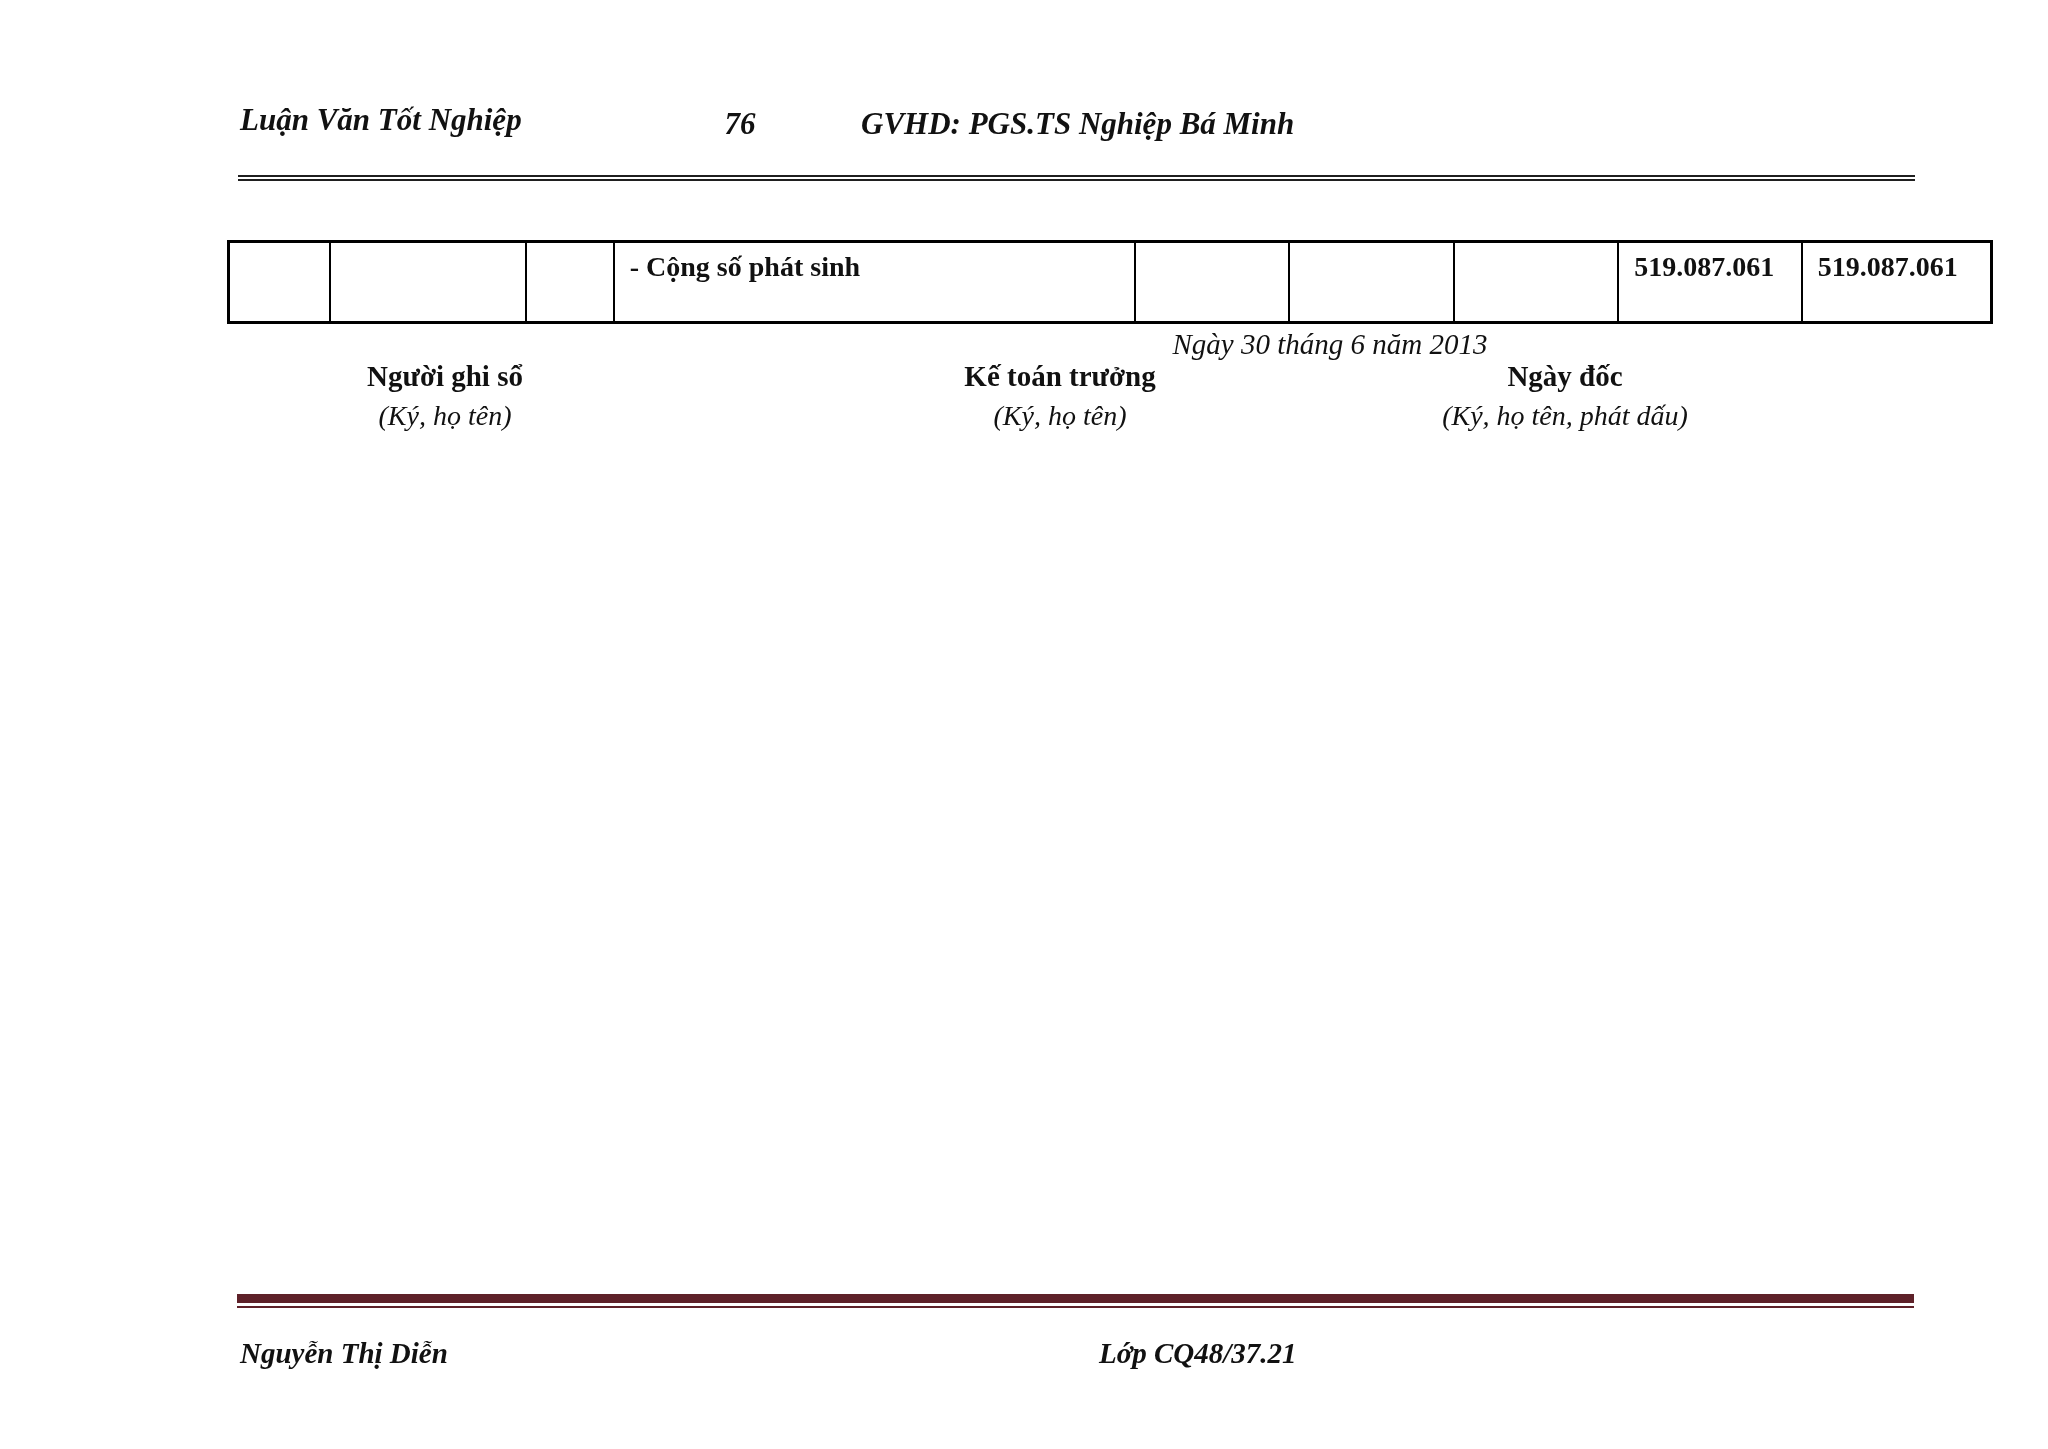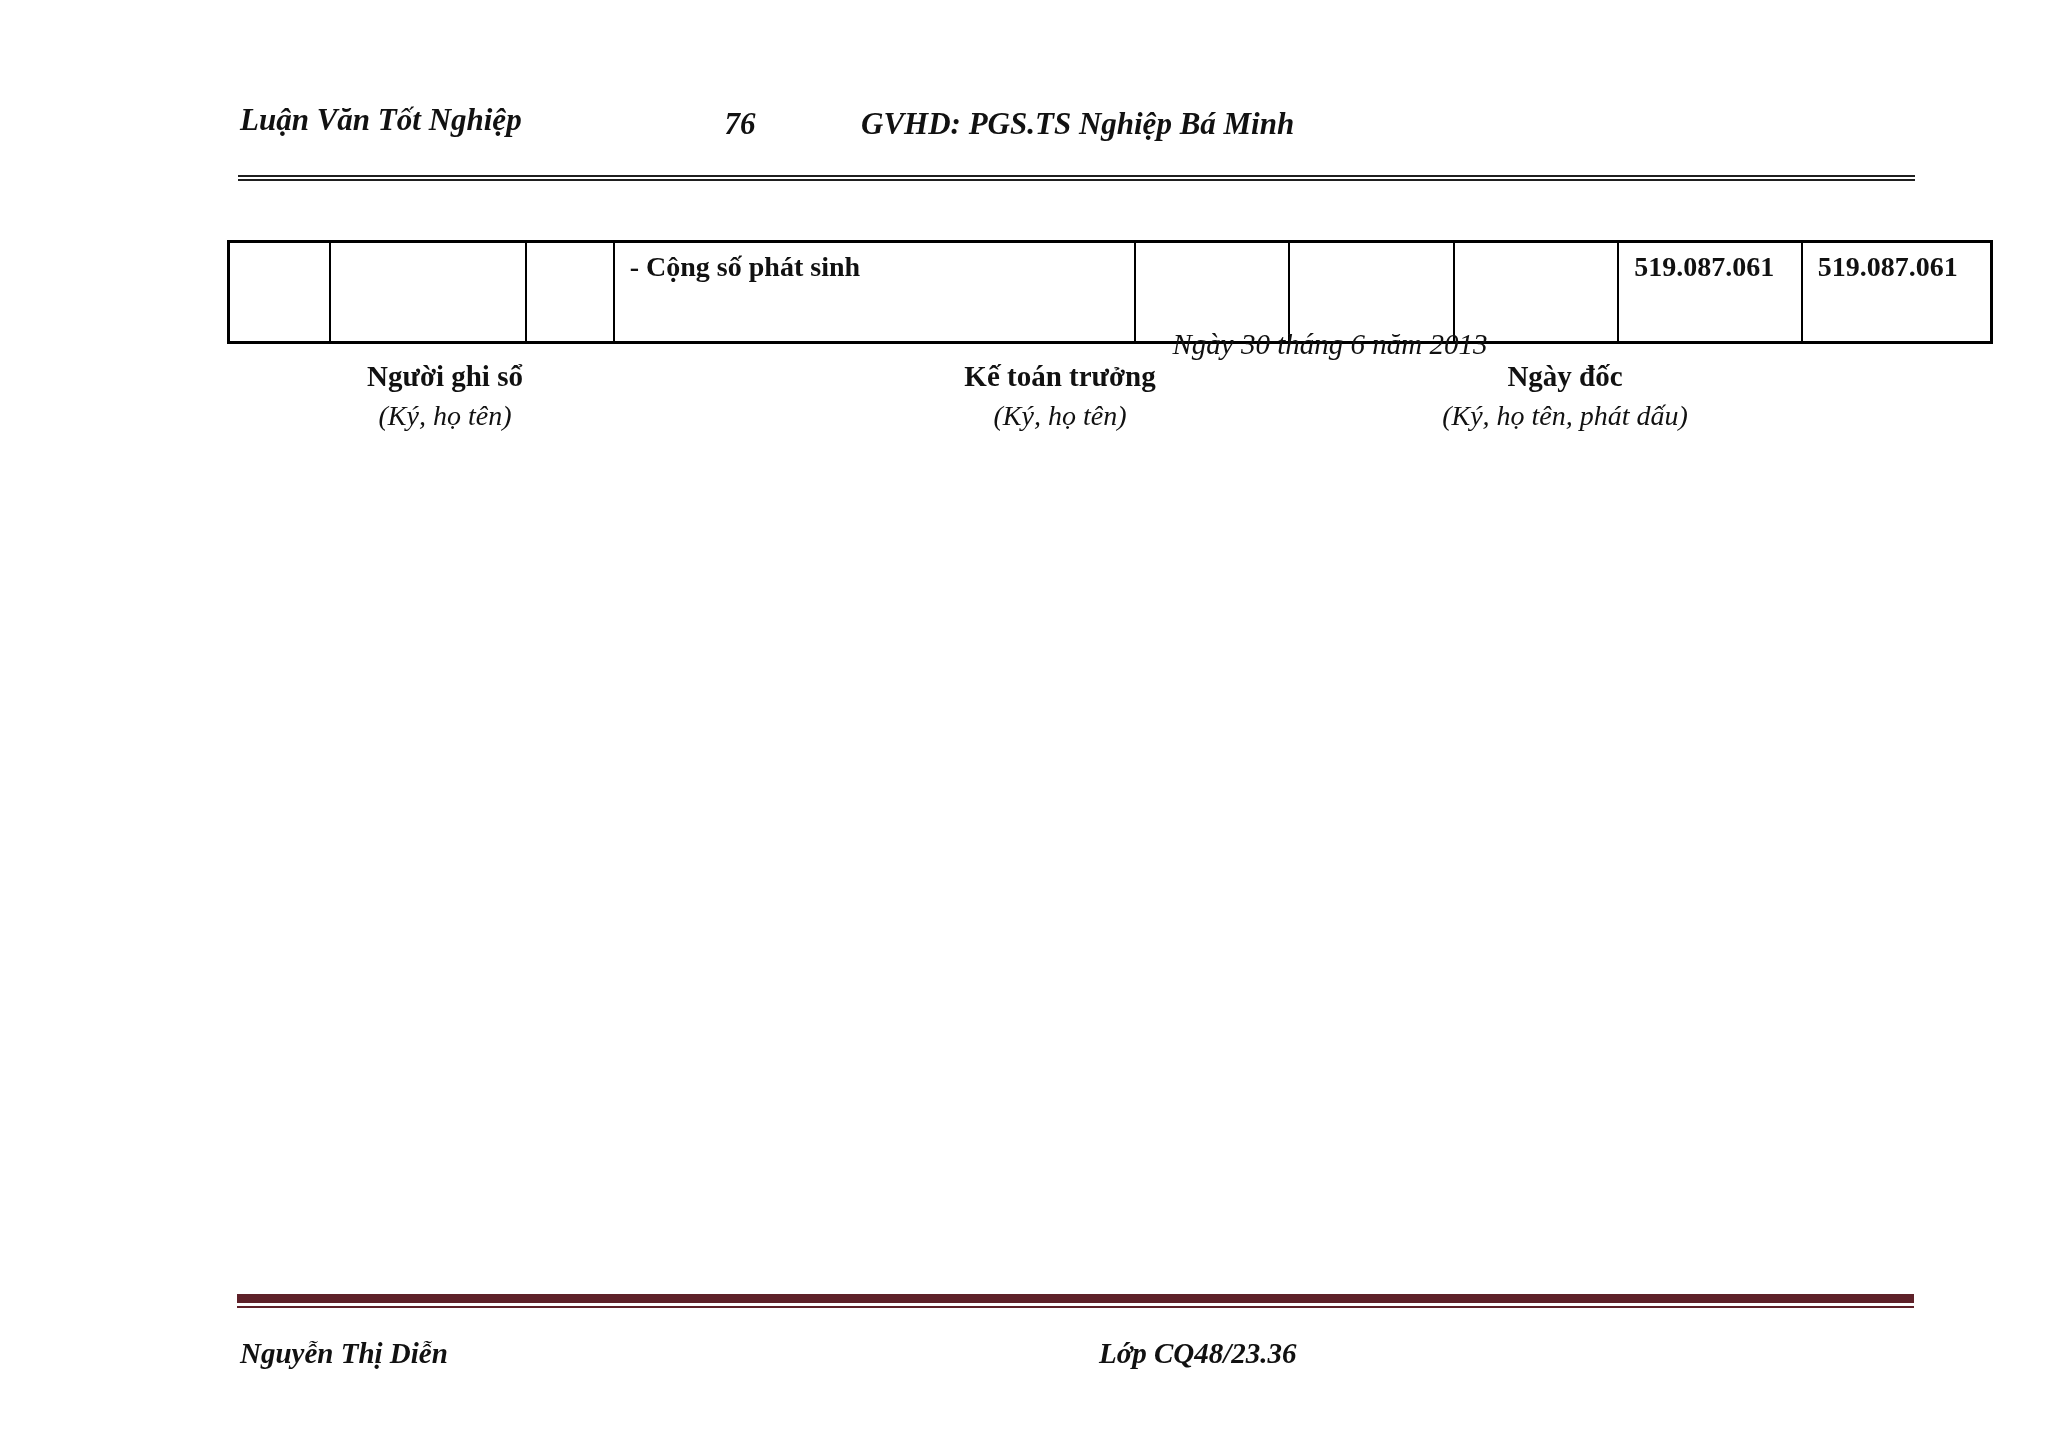--- a/index.html
+++ b/index.html
@@ -29,21 +29,21 @@
   .hdr-advisor { left: 861px; top: 106px; }
   .hdr-rule {
     left: 238px; top: 175px;
     width: 1677px; height: 0;
     border-top: 6px double #1f1f1f;
   }
 
   
   .ledger {
     left: 227px; top: 240px;
-    width: 1766px; height: 104px;
+    width: 1766px; height: 84px;
     border: 3px solid #000000;
     box-sizing: border-box;
     display: flex;
     background: #ffffff;
   }
   .ledger .cell {
     box-sizing: border-box;
     border-left: 2px solid #000000;
     padding: 8px 0 0 15px;
     font-size: 28px;
@@ -143,13 +143,13 @@
   <div class="sig-note">(Ký, họ tên)</div>
 </div>
 <div class="abs sig-block sig-3">
   <div class="sig-title">Ngày đốc</div>
   <div class="sig-note">(Ký, họ tên, phát dấu)</div>
 </div>
 
 <div class="abs ftr-rule-thick"></div>
 <div class="abs ftr-rule-thin"></div>
 <div class="abs ftr-text ftr-author">Nguyễn Thị Diễn</div>
-<div class="abs ftr-text ftr-class">Lớp CQ48/23.36</div>
+<div class="abs ftr-text ftr-class">Lớp CQ48/37.21</div>
 
 </body></html>

